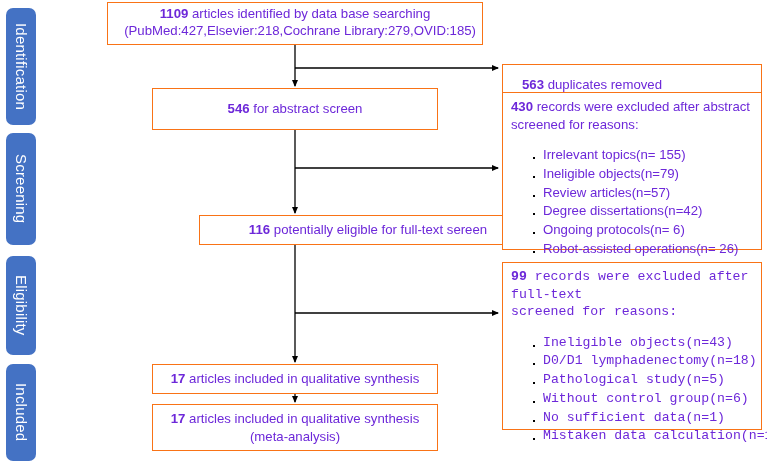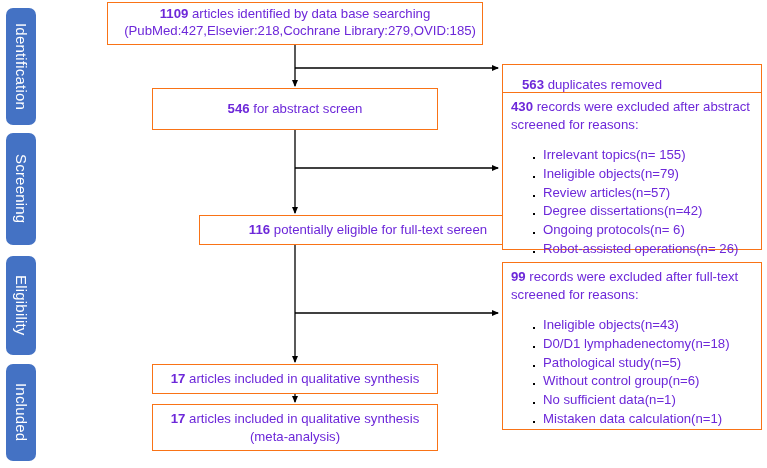--- a/index.html
+++ b/index.html
@@ -90,20 +90,21 @@
     display: flex; align-items: center;
     padding-left: 19px;
   }
   #box-excluded-abstract {
     left: 502px; top: 92px; width: 260px; height: 158px;
     padding: 5px 6px 20px 8px;
   }
   #box-excluded-fulltext {
     left: 502px; top: 262px; width: 260px; height: 168px;
     padding: 5px 6px 4px 8px;
+    font-family: Liberation Mono, monospace;
   }
   .excl-head {
     font-size: 13.2px;
     line-height: 1.33;
     margin-bottom: 1px;
   }
   .excl-list {
     list-style: none;
     margin: 13px;
     padding: 0 0 0 8px;

